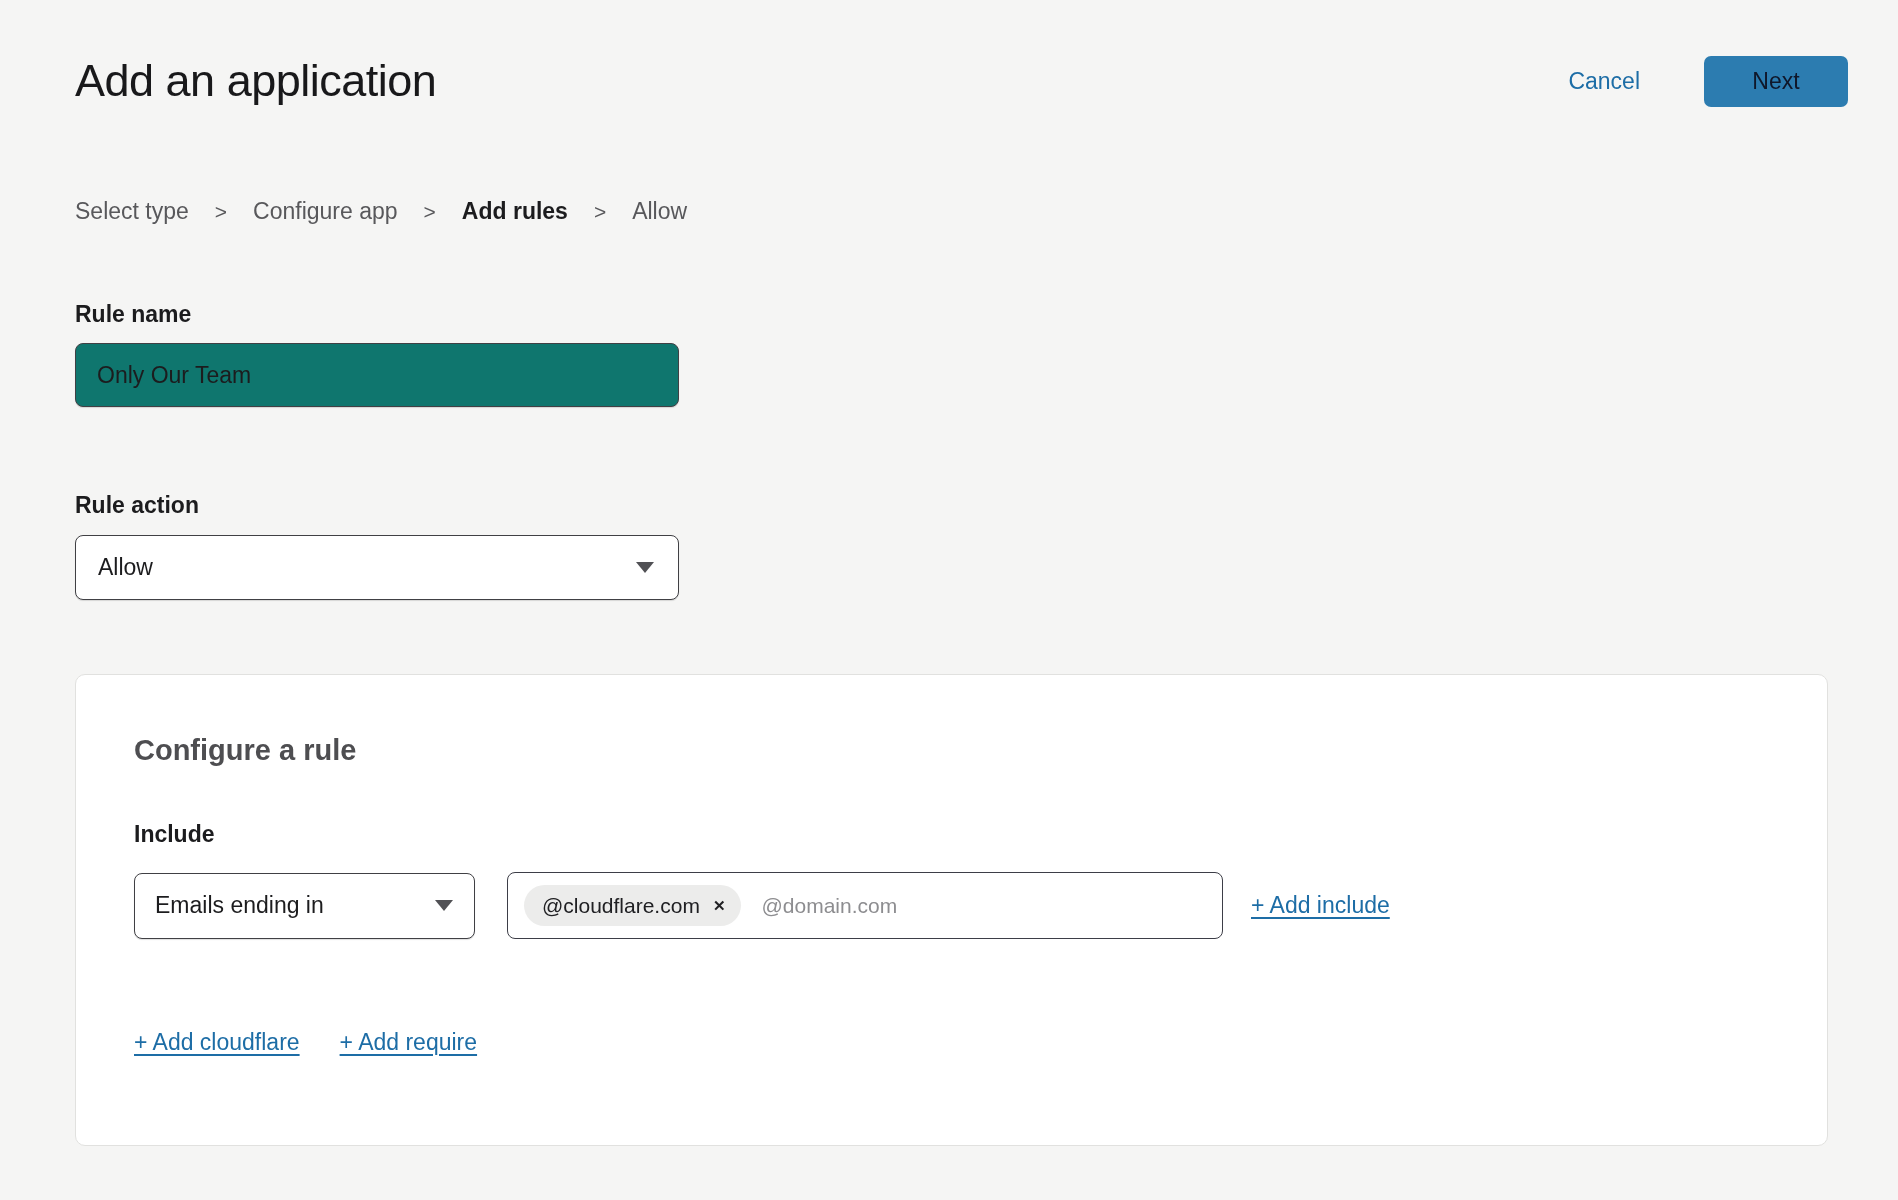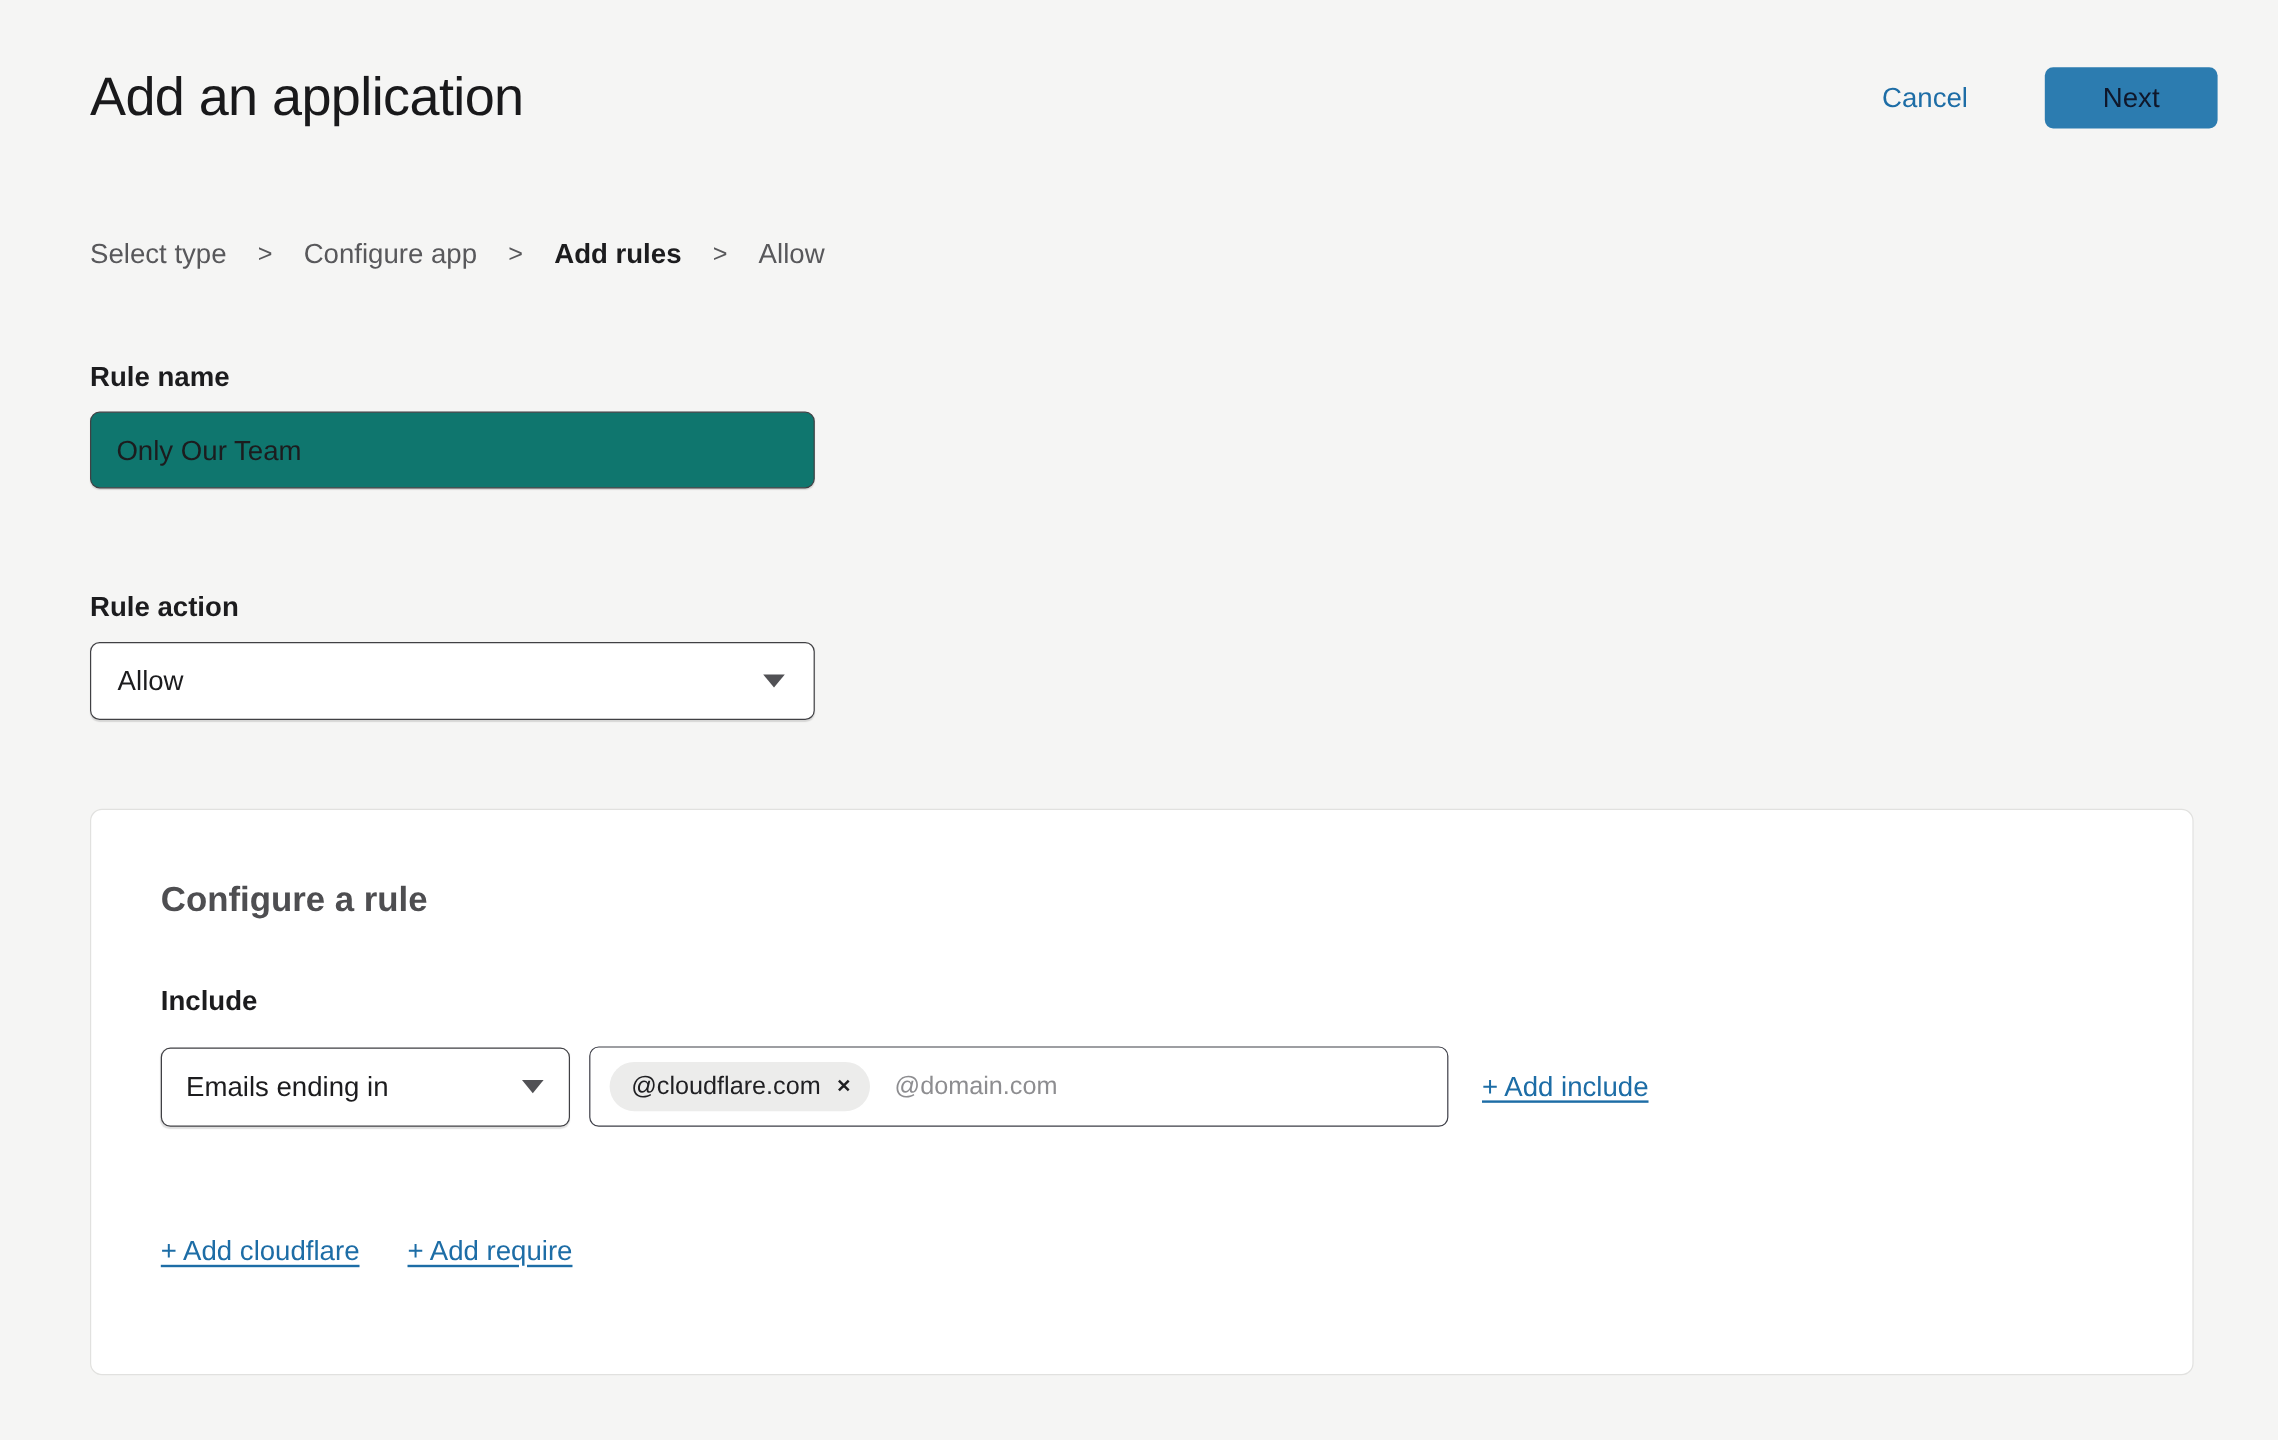--- a/index.html
+++ b/index.html
@@ -64,21 +64,21 @@
   
   .card{
     margin-top:74px; width:1753px; height:472px; background:#ffffff;
     border:1px solid #e1e1df; border-radius:10px; padding:59px 58px 0;
   }
   .card-title{ font-size:29px; font-weight:700; color:var(--heading-gray); }
   .include-label{ display:block; margin-top:54px; font-size:23px; font-weight:700; color:var(--text-dark); }
   .include-row{ margin-top:24px; display:flex; align-items:center; }
   .select.select-small{ margin-top:0; width:341px; height:66px; padding:0 21px 0 20px; }
   .tag-input{
-    margin-left:16px; width:716px; height:67px; background:#fff;
+    margin-left:32px; width:716px; height:67px; background:#fff;
     border:1.5px solid #3d3e47; border-radius:8px;
     display:flex; align-items:center; padding:0 16px; cursor:text;
   }
   .chip{
     background:#ececeb; border-radius:21px; height:41px;
     display:inline-flex; align-items:center; gap:13px;
     padding:0 16px 0 18px; font-size:21px; color:#202023; white-space:nowrap;
   }
   .chip-x{ font-size:15px; font-weight:700; color:#202023; cursor:pointer; line-height:1; }
   .ghost-input{

